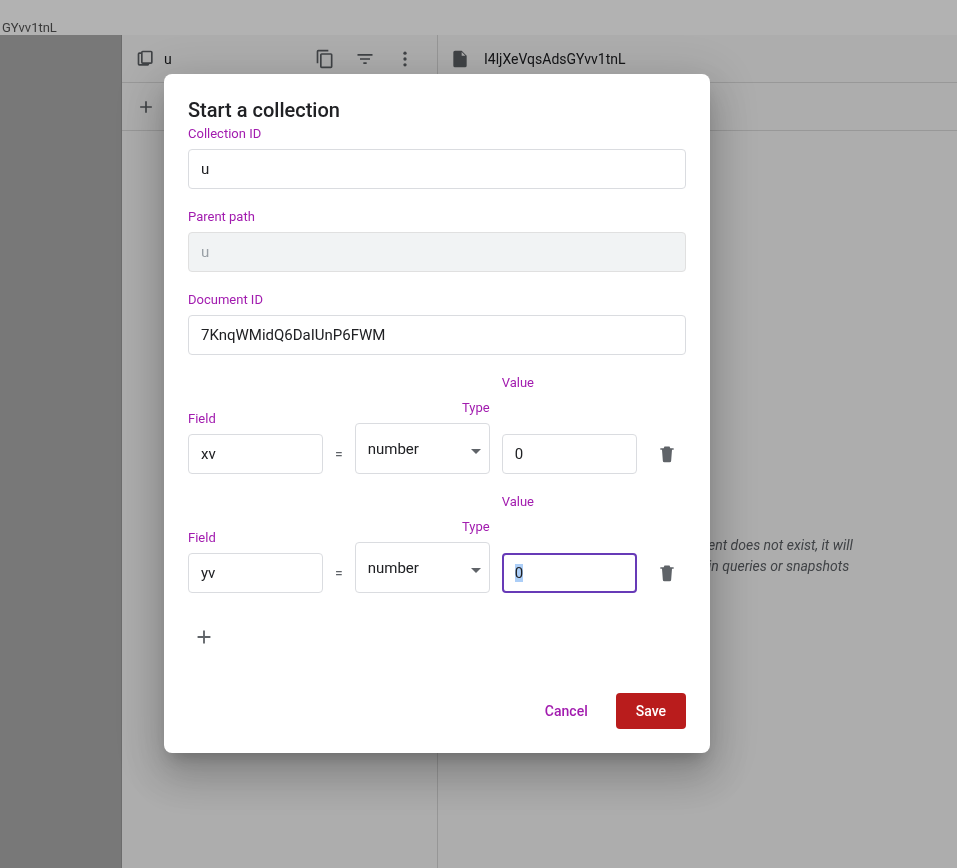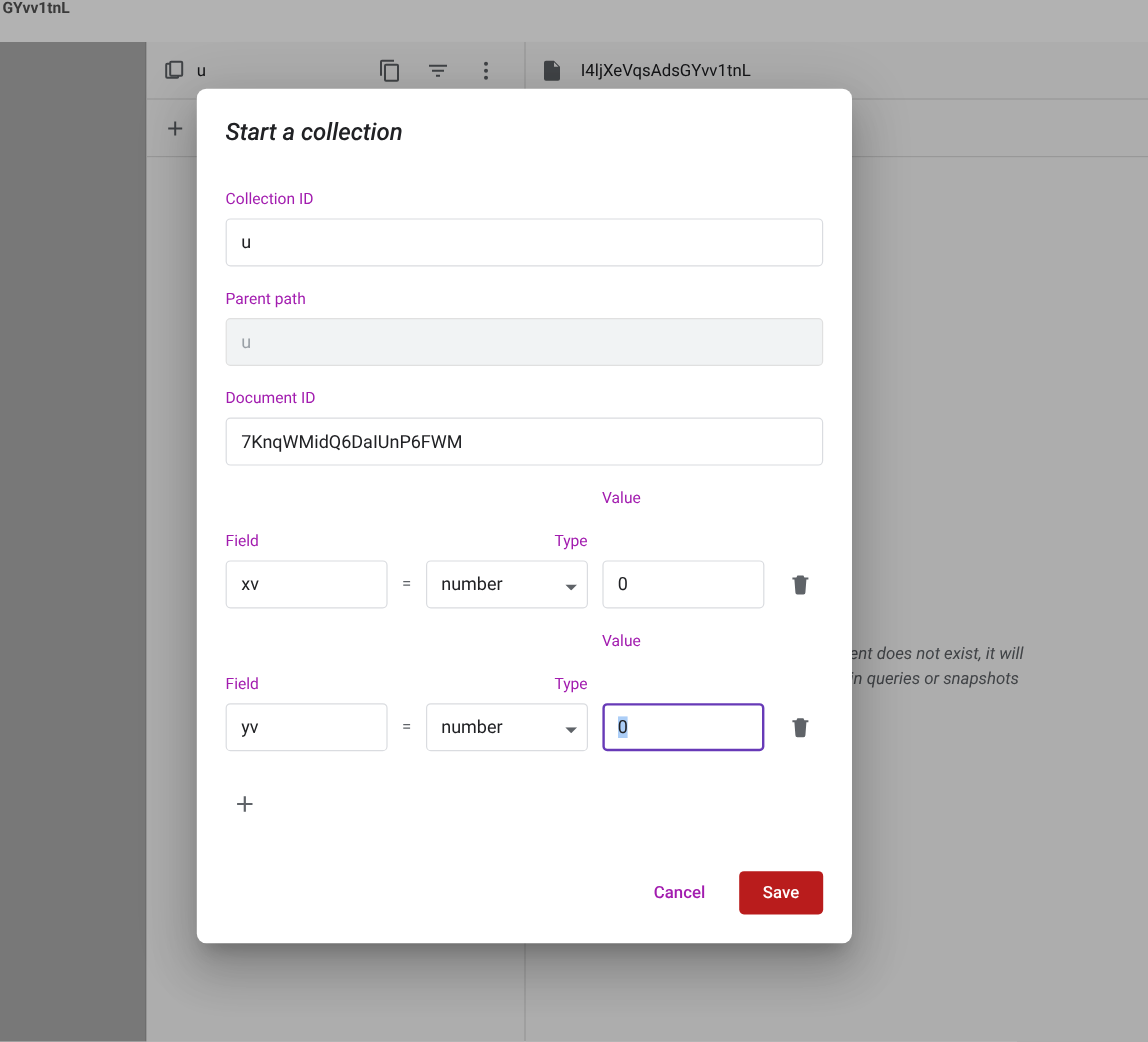--- a/index.html
+++ b/index.html
@@ -1,19 +1,19 @@
 <!DOCTYPE html>
 <html><head>
 <meta charset="utf-8">
 <style>
   * { box-sizing: border-box; margin: 0; padding: 0; }
   html, body { width: 957px; height: 868px; font-family: Roboto, Arial, sans-serif; overflow: hidden; }
   body { background: #b2b2b2; position: relative; }
 
-  .top-strip { height: 35px; background: #b2b2b2; display: flex; align-items: flex-start; padding-left: 2px; color: #3a3a3a; font-size: 13px; font-weight: bold; }
+  .top-strip { height: 35px; background: #b2b2b2; display: flex; align-items: flex-end; padding-left: 2px; color: #3a3a3a; font-size: 13px; }
 
   .panels { display: flex; height: calc(100% - 35px); }
   .panel-left { width: 122px; background: #b2b2b2; border-right: 1px solid #a0a0a0; }
   .panel-mid { width: 316px; background: #fff; border-right: 1px solid #ddd; display: flex; flex-direction: column; }
   .panel-right { flex: 1; background: #fff; display: flex; flex-direction: column; }
 
   .panel-header { height: 48px; border-bottom: 1px solid #e0e0e0; display: flex; align-items: center; padding: 0 12px; color: #202124; font-size: 14px; }
   .panel-header .spacer { flex: 1; }
   .iconbtn { width: 40px; height: 40px; display: flex; align-items: center; justify-content: center; color: #5f6368; cursor: pointer; border-radius: 50%; }
   .iconbtn svg { width: 20px; height: 20px; fill: currentColor; }
@@ -29,38 +29,38 @@
   .dialog {
     position: absolute;
     left: 164px; top: 74px;
     width: 546px;
     background: #fff;
     border-radius: 8px;
     box-shadow: 0 11px 15px -7px rgba(0,0,0,.2),0 24px 38px 3px rgba(0,0,0,.14),0 9px 46px 8px rgba(0,0,0,.12);
     padding: 24px;
     display: flex; flex-direction: column;
   }
-  .dialog h2 { font-size: 20px; font-weight: 500; color: #202124; margin-bottom: 37px; font-style: italic; }
+  .dialog h2 { font-size: 20px; font-weight: 500; color: #202124; margin-bottom: 4px; }
   .form-group { margin-bottom: 20px; }
   .form-label { font-size: 13px; color: #a21caf; margin-bottom: 8px; display: block; }
   .text-input {
     width: 100%; height: 40px; border: 1px solid #dadce0; border-radius: 4px;
     padding: 0 12px; font-size: 15px; color: #202124; background: #fff; outline: none;
     font-family: inherit;
   }
   .text-input.disabled { background: #f1f3f4; color: #9aa0a6; border-color: #e0e0e0; }
 
   .field-row { display: flex; align-items: flex-end; gap: 12px; margin-bottom: 20px; }
   .col { display: flex; flex-direction: column; }
   .col-field { width: 135px; }
   .col-type  { width: 135px; text-align: right; }
   .col-value { width: 135px; gap: 36px; }
   .eq { color: #5f6368; font-size: 14px; height: 40px; display:flex; align-items:center; }
   .select {
-    width: 100%; height: 40px; border: 1px solid #dadce0; border-radius: 4px;
+    width: 100%; height: 51px; border: 1px solid #dadce0; border-radius: 4px;
     padding: 0 30px 0 12px; font-size: 15px; color: #202124; background:#fff; outline:none;
     position: relative; display:flex; align-items:center; cursor:pointer;
   }
   .select .caret { position:absolute; right:8px; top:50%; transform:translateY(-50%); color:#5f6368; }
   .trash { width:36px; height:40px; display:flex; align-items:center; justify-content:center; color:#5f6368; cursor:pointer; }
 
   .focused { border: 2px solid #673ab7; padding: 0 11px; }
 
   .add-field { width:40px; height:40px; display:flex; align-items:center; justify-content:center; color:#5f6368; cursor:pointer; margin-left: -4px; margin-top: 4px; }
 

